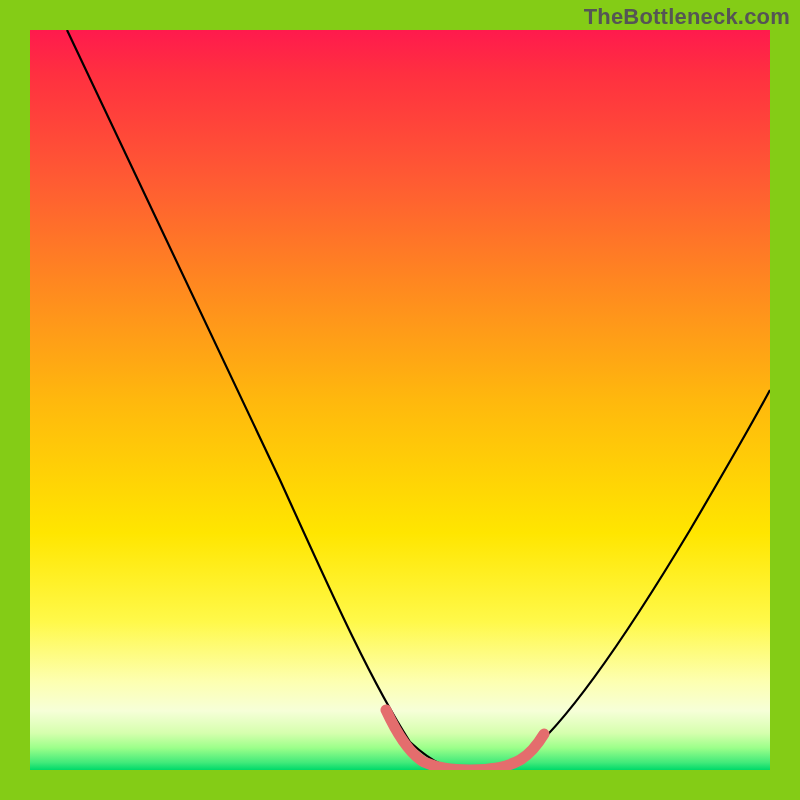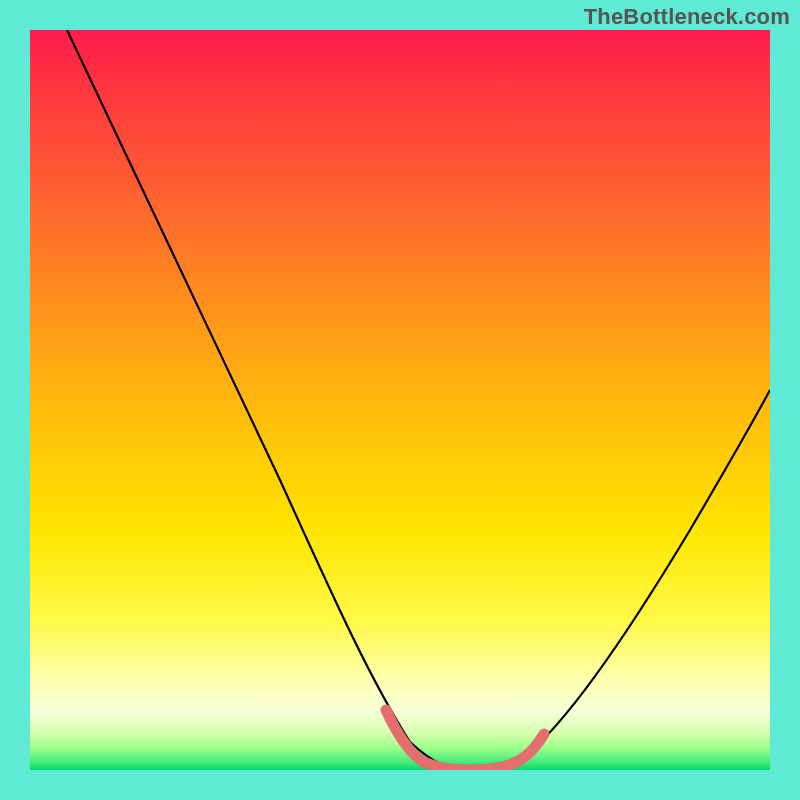--- a/index.html
+++ b/index.html
@@ -10,21 +10,21 @@
     background: #000000;
     overflow: hidden;
     font-family: Arial, Helvetica, sans-serif;
   }
   .frame {
     position: absolute;
     left: 0;
     top: 0;
     width: 800px;
     height: 800px;
-    background: #5eead4;
+    background: #84cc16;
   }
   .watermark {
     position: absolute;
     top: 4px;
     right: 10px;
     color: #555555;
     font-size: 22px;
     font-weight: 600;
     letter-spacing: 0.2px;
     z-index: 40;

